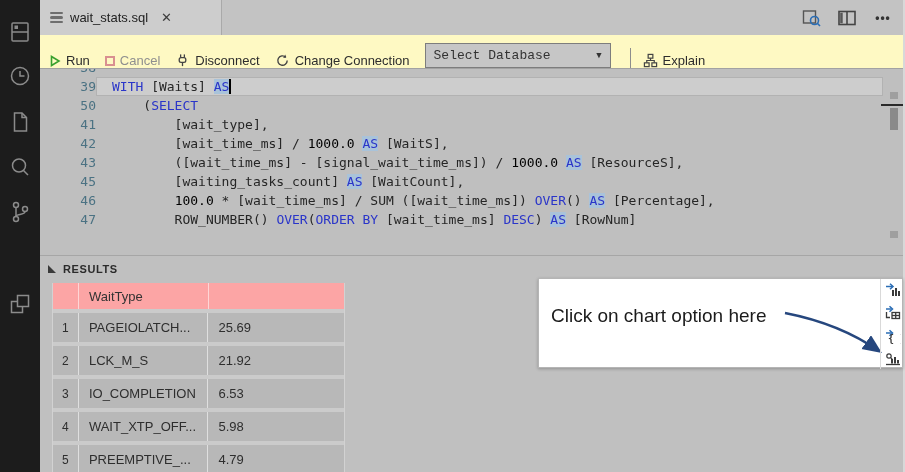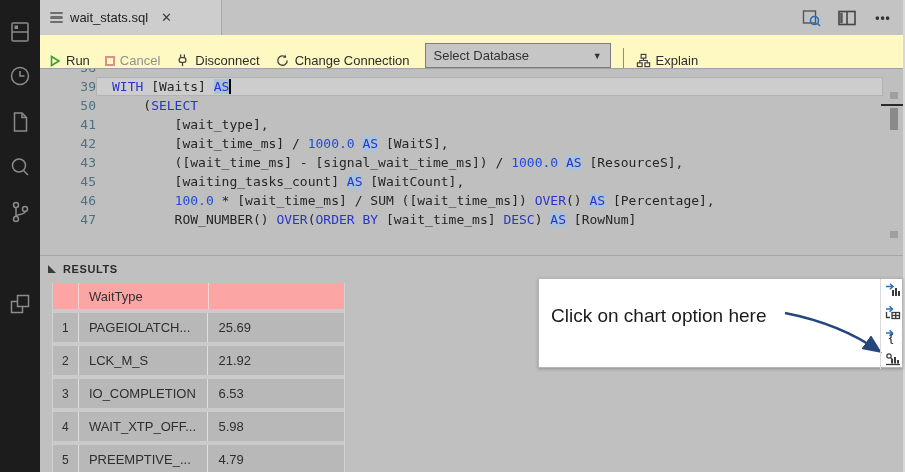--- a/index.html
+++ b/index.html
@@ -23,33 +23,33 @@
   .db-icon i { display:block; width:13px; height:2.6px; background:#6e6e6e; border-radius:2px; margin:2px 0; }
   .tab-actions { position:absolute; right:12px; top:0; height:35px; display:flex; align-items:center; gap:16px; }
   .tab-actions .ta { width:20px; height:20px; cursor:pointer; }
 
   
   .toolbar { position:absolute; left:0; top:35px; width:865px; height:34px; background:#fef9c3; border-bottom:1px solid #a2a2a2; display:flex; align-items:flex-end; padding-left:9px; font-size:13px; color:#2d2d2d; }
   .tb-item { display:flex; align-items:center; gap:5px; margin-right:15px; cursor:pointer; white-space:nowrap; }
   .tb-item.disabled { color:#8f8f8f; cursor:default; }
   .run-tri { width:12px; height:12px; }
   .cancel-sq { width:10px; height:10px; border:2px solid #d99090; }
-  .db-select { width:186px; height:25px; border:1px solid #7d7d7d; background:#c6c6c6; display:flex; align-items:center; padding:0 8px; font-size:13px; color:#333; margin-right:12px; cursor:pointer; }
+  .db-select { width:186px; height:25px; border:1px solid #7d7d7d; background:#c6c6c6; display:flex; align-items:center; padding:0 8px; font-size:13px; color:#333; margin-right:19px; cursor:pointer;font-family:Liberation Mono, monospace; }
   .db-select .caret { margin-left:auto; font-size:9px; color:#333; }
   .tb-sep { width:1px; height:20px; background:#8d8d8d; margin-right:12px; }
 
   
   .editor { position:absolute; left:0; top:69px; width:865px; height:186px; background:#bfbfbf; overflow:hidden; font-family:"DejaVu Sans Mono", monospace; font-size:13px; }
   .code-lines { position:absolute; left:0; top:-11px; right:22px; }
   .code-line { display:flex; height:19px; line-height:19px; white-space:pre; }
   .line-num { width:56px; text-align:right; color:#4b7283; flex:none; }
   .line-code { flex:1; padding-left:16px; color:#262626; }
   .code-line.current .line-code { background:rgba(255,255,255,0.22); box-shadow:0 0 0 1px rgba(130,130,130,0.35) inset; }
   .seg-kw { color:#2a35c9; }
-  .seg-num { color:#1d4ed8; }
+  .seg-num { color:#000000; }
   .seg-pl { color:#262626; }
   .seg-kw.hl, .seg-pl.hl { background:#a9c3da; }
   .cursor { display:inline-block; width:2px; height:15px; background:#000; vertical-align:text-bottom; }
   .ruler { position:absolute; right:2px; top:0; width:18px; height:186px; }
   .ruler .mark { position:absolute; background:#9f9f9f; }
   .ruler .m1 { left:5px; top:23px; width:8px; height:7px; }
   .ruler .cursor-line { left:-4px; top:35px; width:26px; height:2px; background:#2a2a2a; position:absolute; }
   .ruler .thumb { left:5px; top:39px; width:8px; height:22px; background:#8a8a8a; position:absolute; }
   .ruler .m2 { left:5px; top:162px; width:8px; height:7px; }
 

